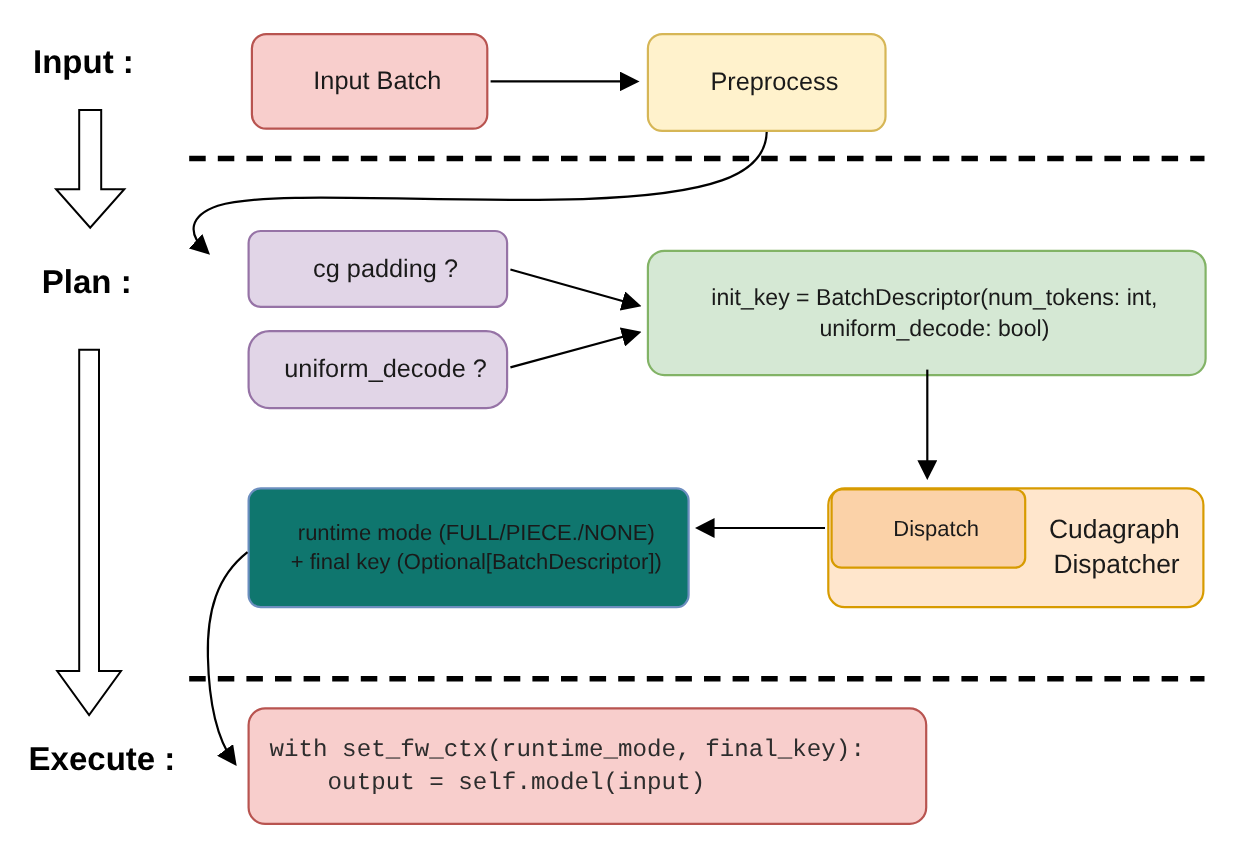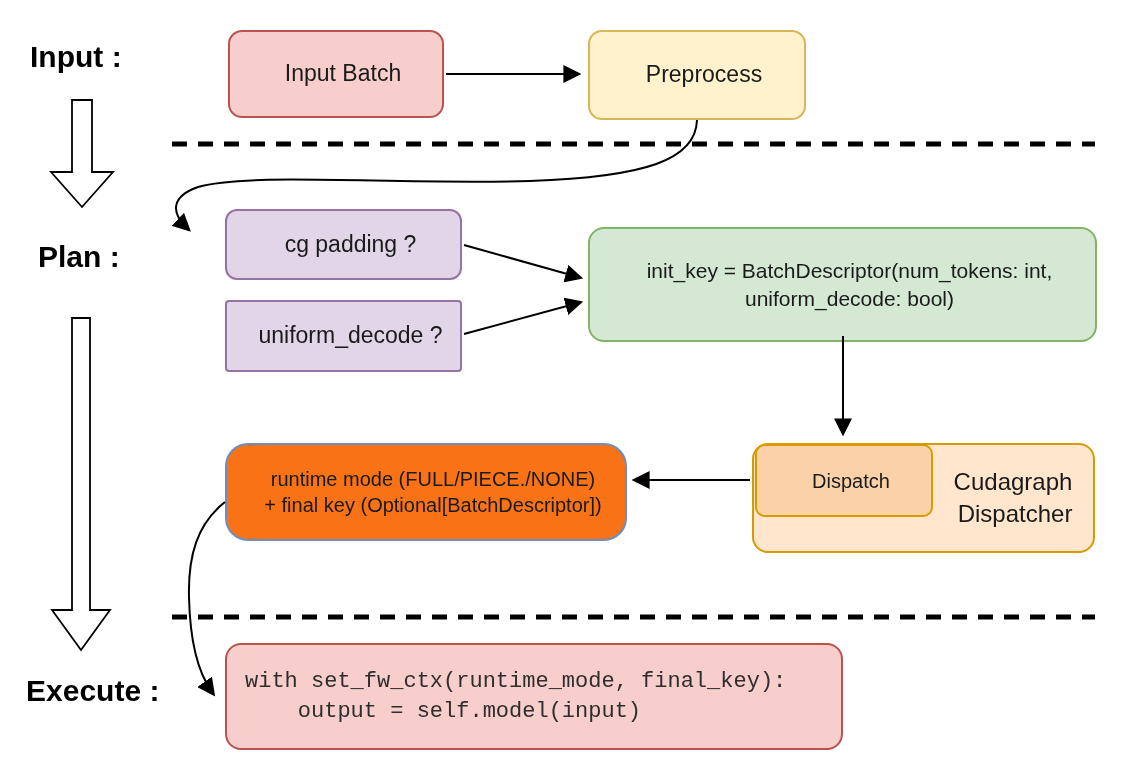--- a/index.html
+++ b/index.html
@@ -42,34 +42,34 @@
     line-height: 1.1;
     white-space: nowrap;
   }
   .node-input-batch  { left: 228px; top: 30px;  width: 216px; height: 88px;
                        background: #f8cecc; border-color: #b85450; font-size: 23px; }
   .node-preprocess   { left: 588px; top: 30px;  width: 218px; height: 90px;
                        background: #fff2cc; border-color: #d6b656; font-size: 23px; }
   .node-cg-padding   { left: 225px; top: 209px; width: 237px; height: 71px;
                        background: #e1d5e7; border-color: #9673a6; font-size: 23px; border-radius: 12px; }
   .node-uniform-decode { left: 225px; top: 300px; width: 237px; height: 72px;
-                       background: #e1d5e7; border-color: #9673a6; font-size: 23px; border-radius: 4px; }
+                       background: #e1d5e7; border-color: #9673a6; font-size: 23px; border-radius: 20px; }
   .node-init-key     { left: 588px; top: 227px; width: 509px; height: 115px;
                        background: #d5e8d4; border-color: #82b366; font-size: 21px; border-radius: 16px; }
   .node-dispatcher   { left: 752px; top: 443px; width: 343px; height: 110px;
                        background: #ffe6cc; border-color: #d79b00; border-radius: 16px; }
   .node-dispatch     { left: 755px; top: 444px; width: 178px; height: 73px;
                        background: #fbd2a8; border-color: #d79b00; font-size: 20px; border-radius: 10px; }
   .dispatcher-label  { position: absolute; z-index: 2; left: 930px; top: 443px;
                        width: 166px; height: 110px;
                        display: flex; align-items: center; justify-content: center;
                        text-align: right; font-size: 24px; color: #1a1a1a;
                        white-space: pre-line; line-height: 1.35; }
-  .node-runtime-mode { left: 225px; top: 443px; width: 402px; height: 98px;
-                       background: #f97316; border-color: #6c8ebf; font-size: 20px; border-radius: 23px; }
+  .node-runtime-mode { left: 225px; top: 443px; width: 402px; height: 110px;
+                       background: #0f766e; border-color: #6c8ebf; font-size: 20px; border-radius: 12px; }
   .node-execute-code { left: 225px; top: 643px; width: 618px; height: 107px;
                        background: #f8cecc; border-color: #b85450;
                        font-family: "Liberation Mono", monospace;
                        font-size: 22px; color: #2d2d2d;
                        white-space: pre; text-align: left;
                        justify-content: flex-start; padding-left: 18px;
                        border-radius: 16px; line-height: 1.35; }
   .stage-label-input   { left: 30px; top: 40px;  }
   .stage-label-plan    { left: 38px; top: 240px; text-align: center; }
   .stage-label-execute { left: 26px; top: 674px; }

